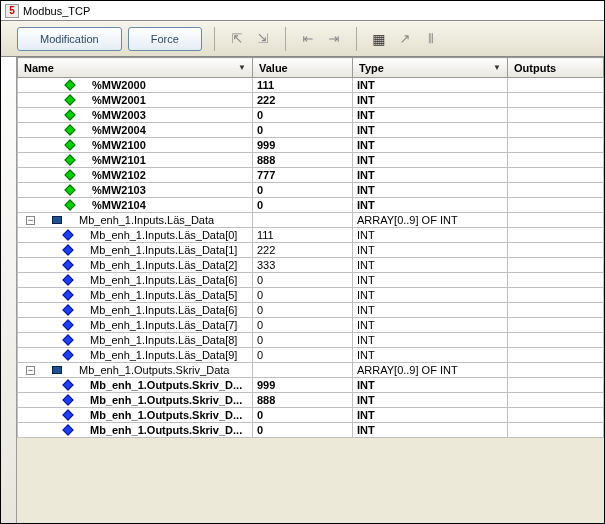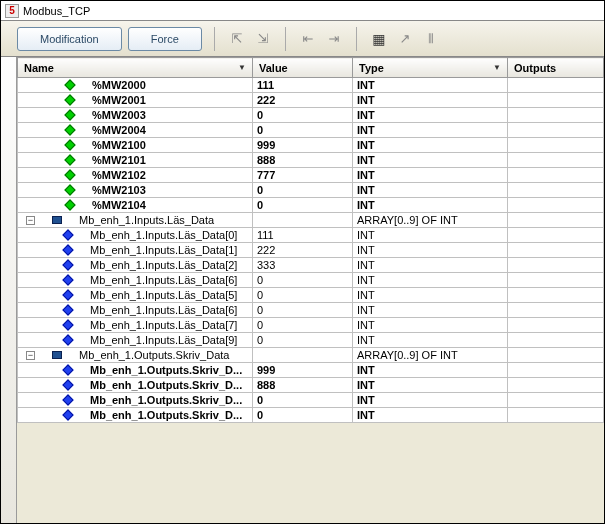--- a/index.html
+++ b/index.html
@@ -319,20 +319,33 @@
               <td class="">0</td>
               <td class="">INT</td>
               <td></td>
             </tr>
             <tr>
               <td>
                 <div class="name-cell indent2">
                   <span class="node-icon">
                     <span class="diamond blue"></span>
                   </span>
+                  <span>Mb_enh_1.Inputs.Läs_Data[8]</span>
+                </div>
+              </td>
+              <td class="">0</td>
+              <td class="">INT</td>
+              <td></td>
+            </tr>
+            <tr>
+              <td>
+                <div class="name-cell indent2">
+                  <span class="node-icon">
+                    <span class="diamond blue"></span>
+                  </span>
                   <span>Mb_enh_1.Inputs.Läs_Data[9]</span>
                 </div>
               </td>
               <td class="">0</td>
               <td class="">INT</td>
               <td></td>
             </tr>
             <tr>
               <td>
                 <div class="name-cell indent0">

